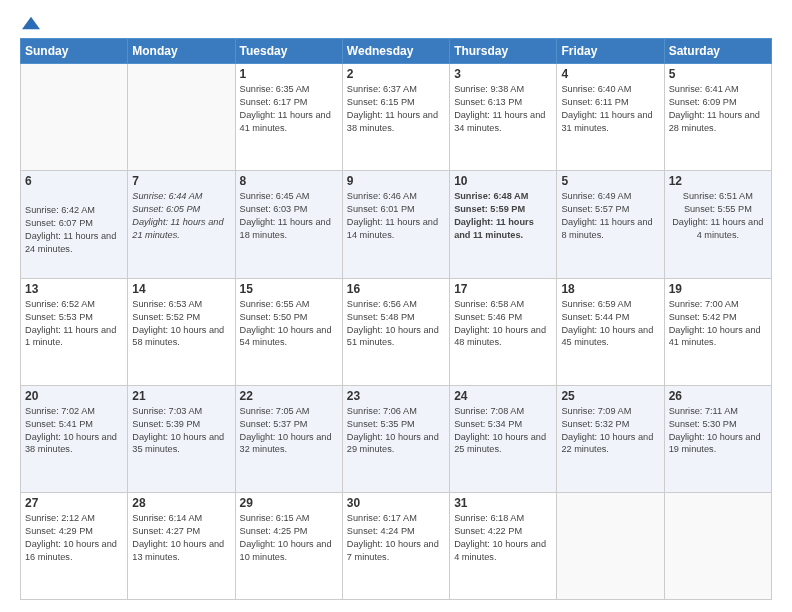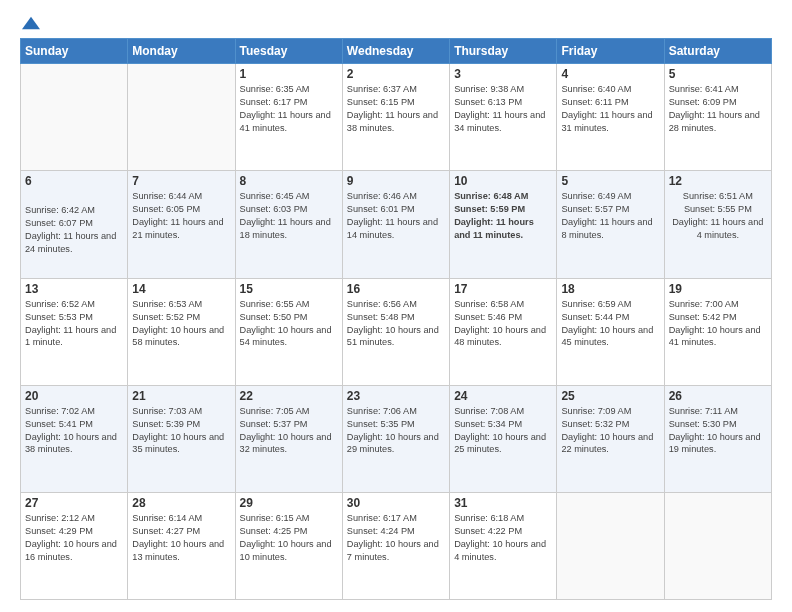--- a/index.html
+++ b/index.html
@@ -175,21 +175,21 @@
         </tr>
         <tr class="row-alt">
           <td>
             <span class="day-num">6</span>
             <div class="day-info" style="white-space: pre-line; margin-top: 16px;">Sunrise: 6:42 AM
 Sunset: 6:07 PM
 Daylight: 11 hours and 24 minutes.</div>
           </td>
           <td>
             <span class="day-num">7</span>
-            <div class="day-info" style="white-space: pre-line;">Sunrise: 6:44 AM
+            <div class="day-info" style="white-space: pre-line; font-style: italic;">Sunrise: 6:44 AM
 Sunset: 6:05 PM
 Daylight: 11 hours and 21 minutes.</div>
           </td>
           <td>
             <span class="day-num">8</span>
             <div class="day-info" style="white-space: pre-line;">Sunrise: 6:45 AM
 Sunset: 6:03 PM
 Daylight: 11 hours and 18 minutes.</div>
           </td>
           <td>

